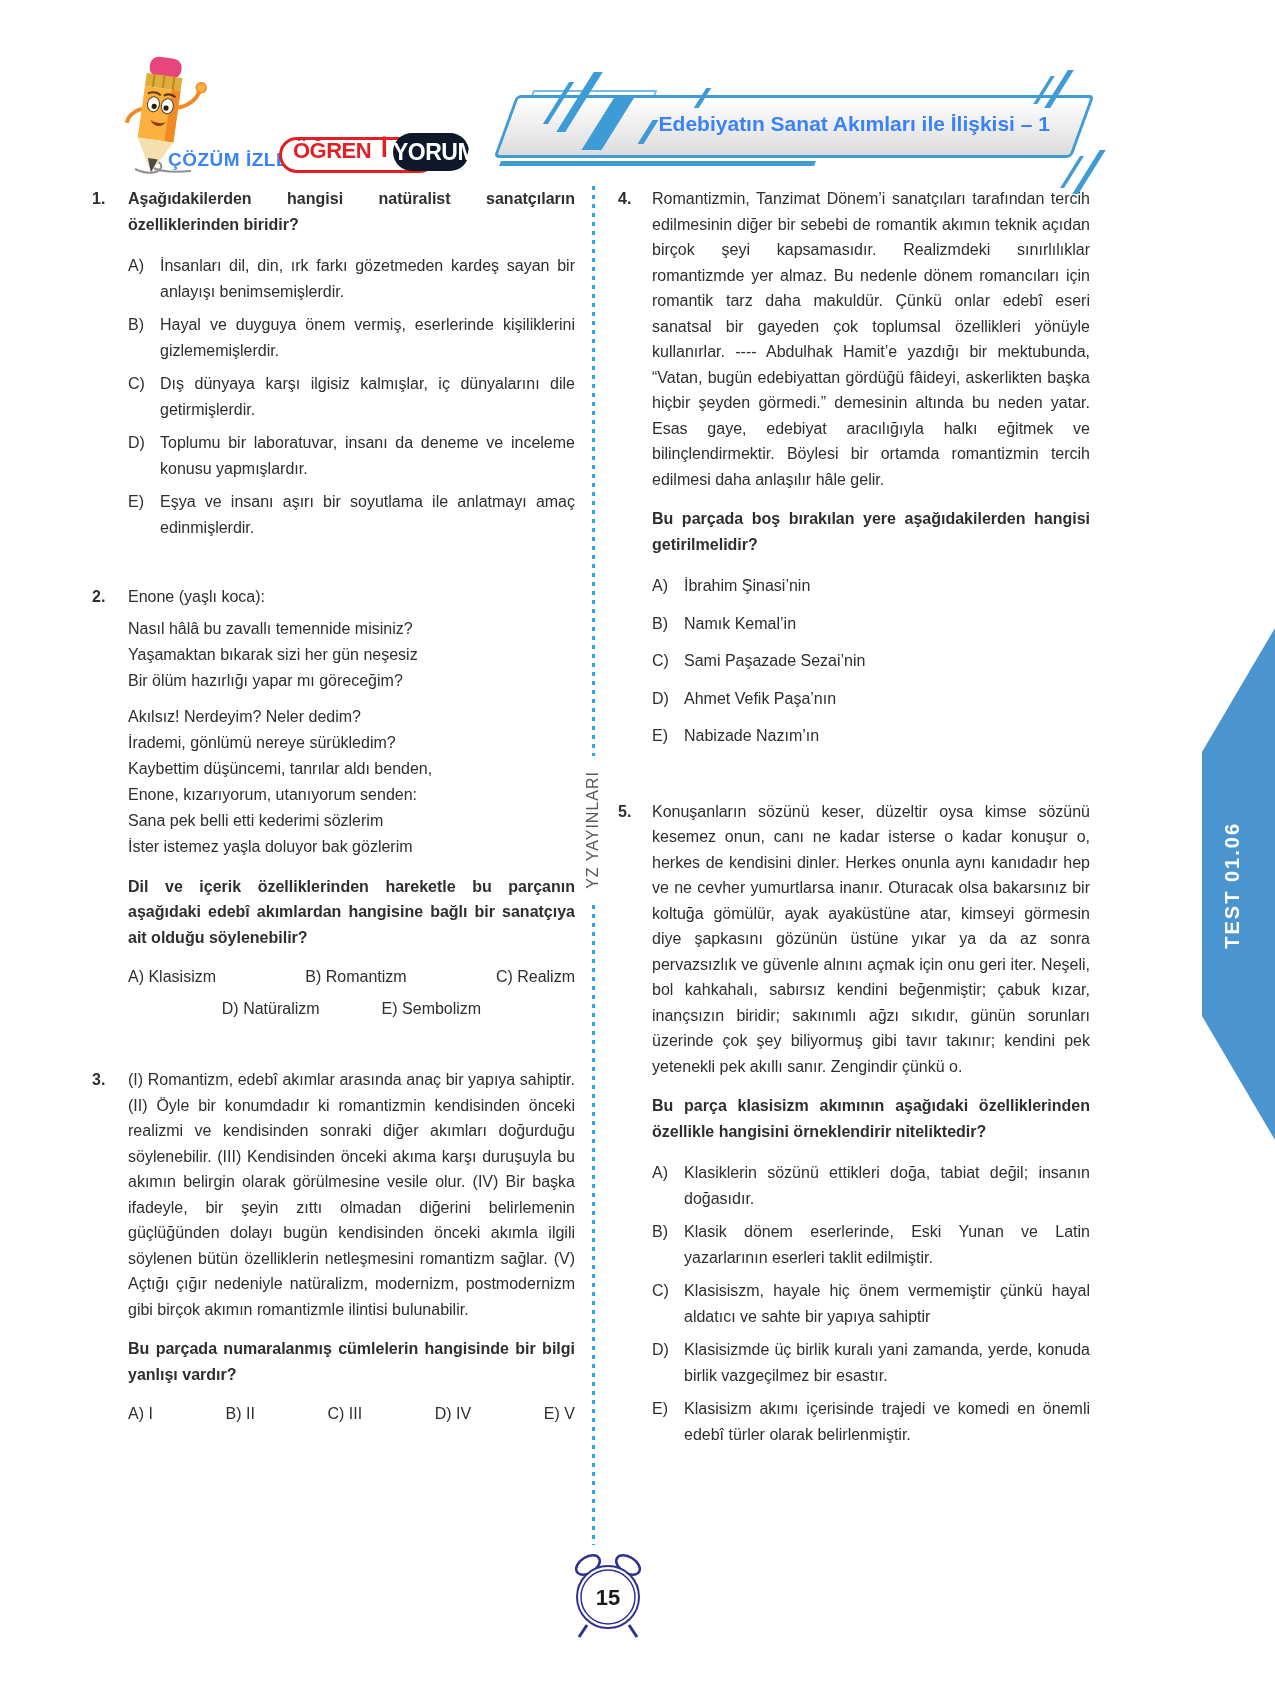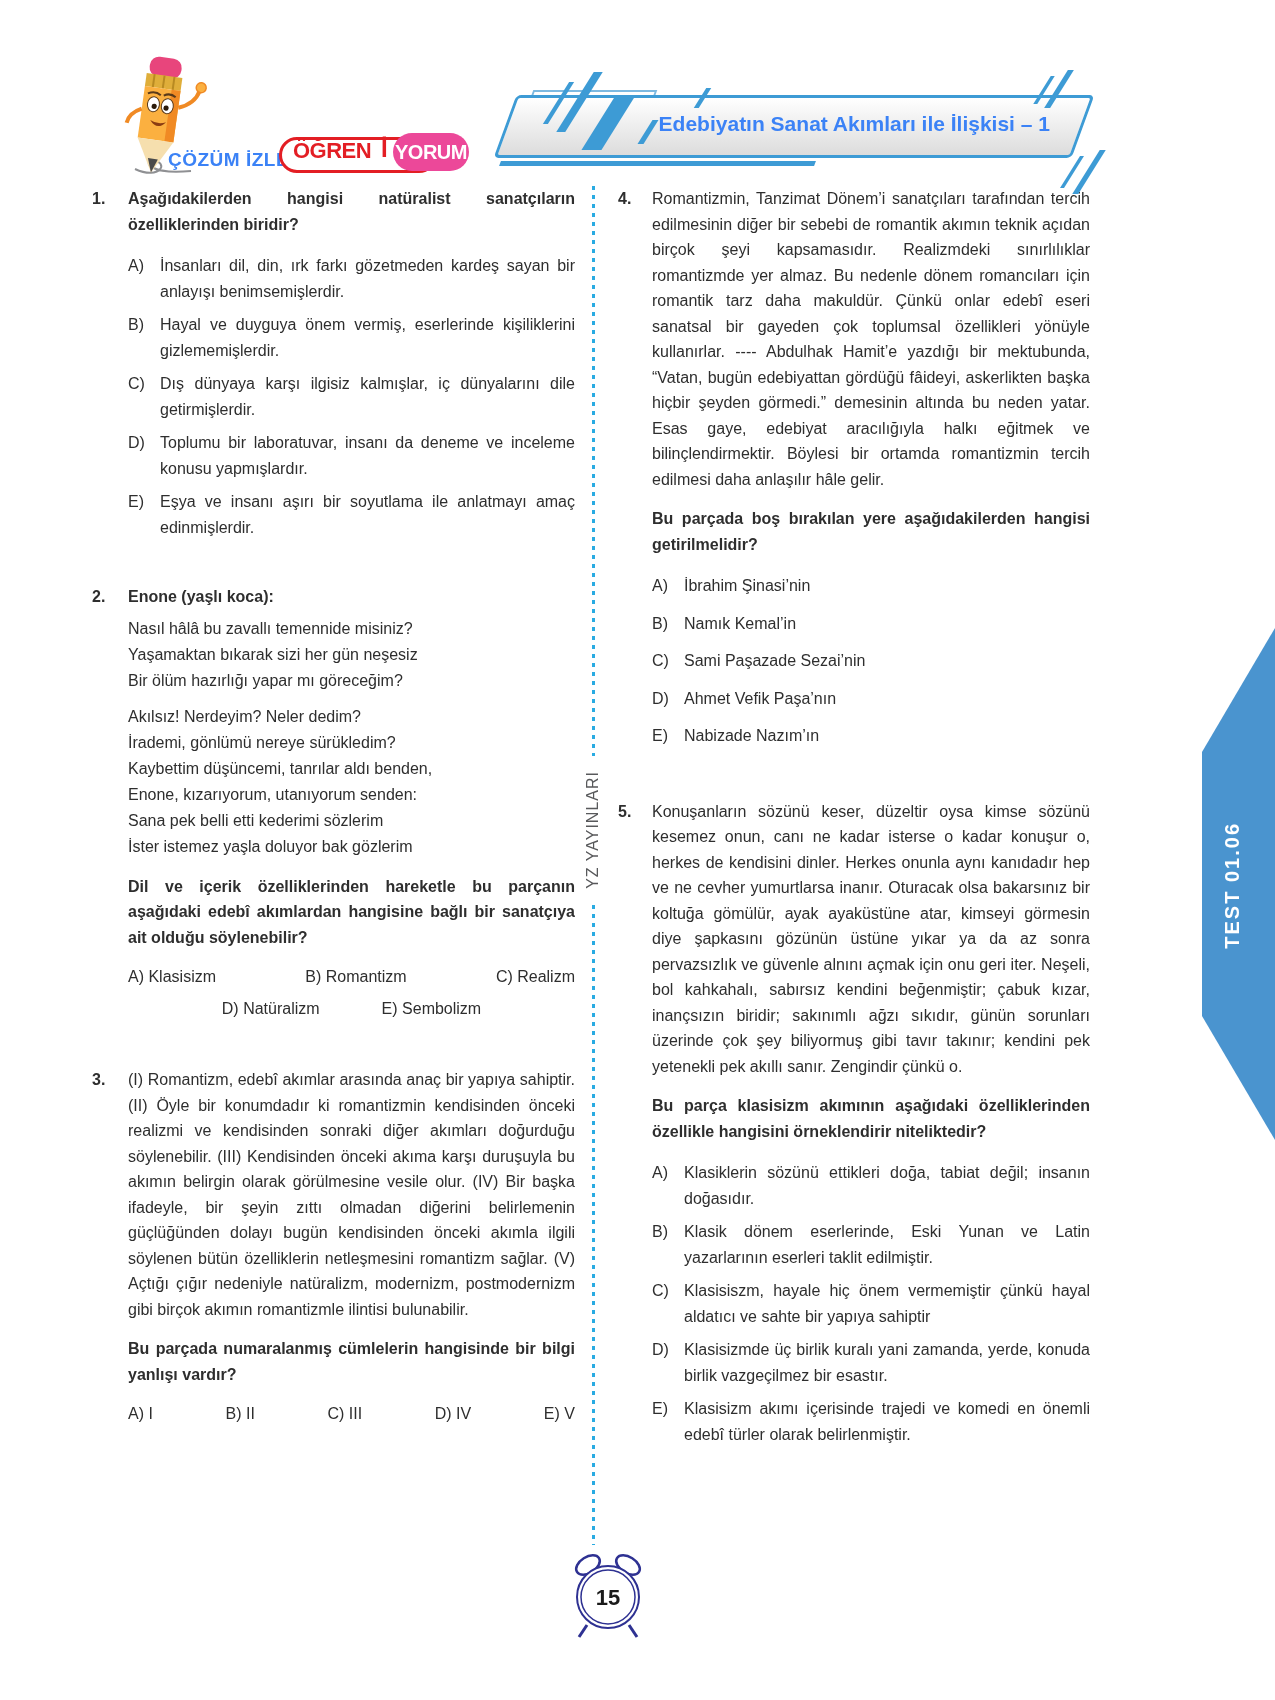--- a/index.html
+++ b/index.html
@@ -10,22 +10,22 @@
   
   .mascot { position:absolute; left:95px; top:55px; width:180px; height:132px; }
   .mascot-caption { position:absolute; left:168px; top:149px; font-size:19px; font-weight:bold;
     color:#3b82f6; letter-spacing:.5px; }
   .logo { position:absolute; left:279px; top:133px; width:190px; height:40px; }
   .logo-outline { position:absolute; left:0; top:4px; width:152px; height:30px;
     border:3px solid #e31e24; border-radius:18px; background:#fff; }
   .logo-ogren { position:absolute; left:14px; top:5px; font-size:22px; font-weight:900;
     color:#e31e24; letter-spacing:-0.5px; }
   .logo-i { position:absolute; left:102px; top:2px; font-size:24px; font-weight:900; color:#e31e24; }
-  .logo-yorum { position:absolute; left:114px; top:0; width:76px; height:38px; background:#ec4899;
-    border-radius:19px; color:#fff; font-size:20px; font-weight:900; text-align:center; line-height:38px;
+  .logo-yorum { position:absolute; left:114px; top:0; width:76px; height:38px; background:#0f172a;
+    border-radius:19px; color:#fff; font-size:23px; font-weight:900; text-align:center; line-height:38px;
     letter-spacing:-0.5px; }
   .banner-sheet { position:absolute; left:522px; top:90px; width:120px; height:58px;
     border:2px solid #7db9e0; background:linear-gradient(#ffffff,#ececec);
     transform:skewX(-20deg); z-index:1; }
   .banner { position:absolute; left:505px; top:95px; width:572px; height:57px;
     background:linear-gradient(#ffffff,#dcdcdc); border:3px solid #3d9bd5; border-radius:5px;
     transform:skewX(-20deg); z-index:2; }
   .banner-title { position:absolute; left:520px; top:95px; width:530px; height:57px; line-height:57px;
     text-align:right; font-size:21px; font-weight:bold; color:#3b82f6; z-index:7; }
   .slash { position:absolute; background:#3d9bd5; transform:skewX(-32deg); z-index:4; }
@@ -61,21 +61,21 @@
   .col-right { left:618px; width:472px; }
   .q { position:relative; padding-left:36px; }
   .col-right .q { padding-left:34px; }
   .m-q2 { margin-top:44px; }
   .m-q3 { margin-top:46px; }
   .m-q5 { margin-top:50px; }
   .qnum { position:absolute; left:0; top:0; font-weight:bold; }
   .stem { font-weight:bold; text-align:justify; margin:14px 0 14px 0; }
   .stem.first { margin-top:0; }
   .passage { text-align:justify; }
-  .speaker { font-weight:bold; }
+  .speaker { font-weight:normal; }
   .verse { margin:6px 0 10px 0; line-height:26px; }
   .options { margin-top:16px; }
   .opt { display:flex; margin-bottom:8px; }
   .opt-letter { flex:none; width:32px; }
   .opt-text { flex:1; text-align:justify; }
   .opt-single { margin-bottom:12px; }
   .opt-row { display:flex; justify-content:space-between; margin-top:4px; }
   .opt-row-center { display:flex; justify-content:center; gap:62px; margin-top:6px;align-items:center; }
   
   .clock { position:absolute; left:558px; top:1545px; }

